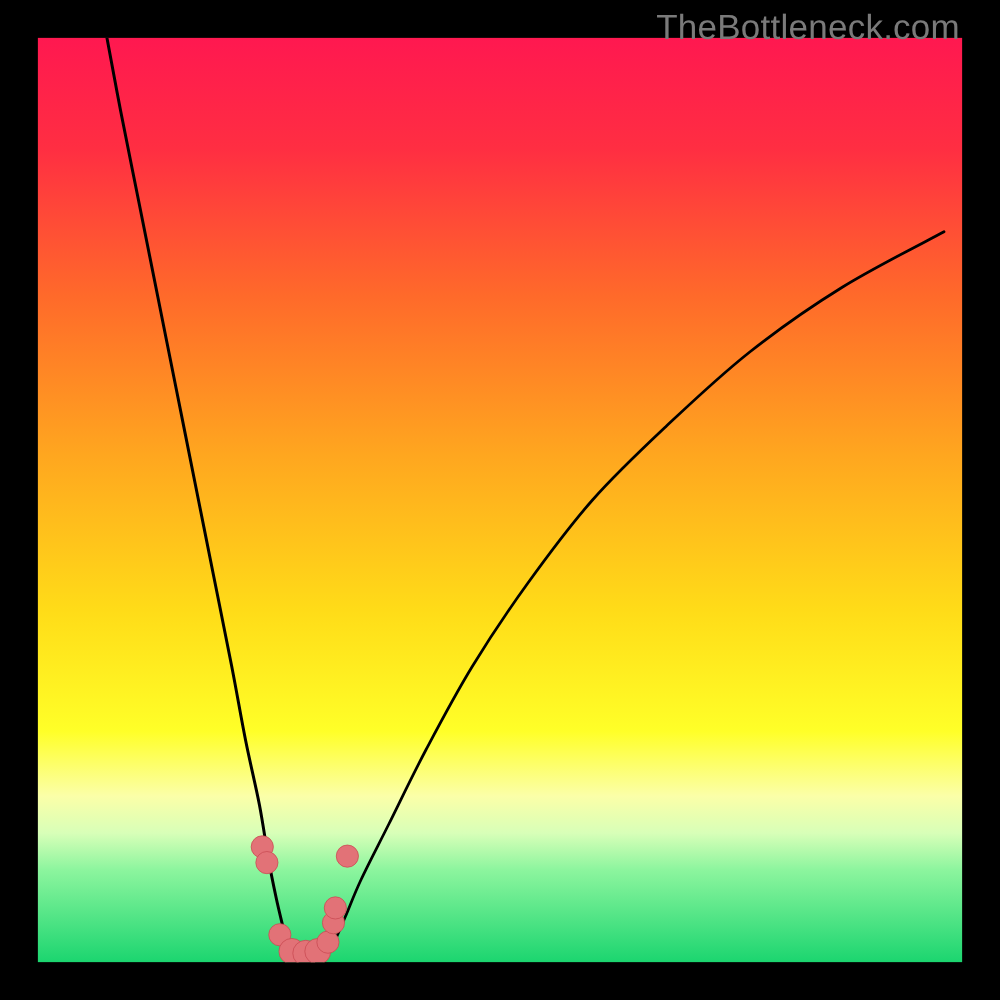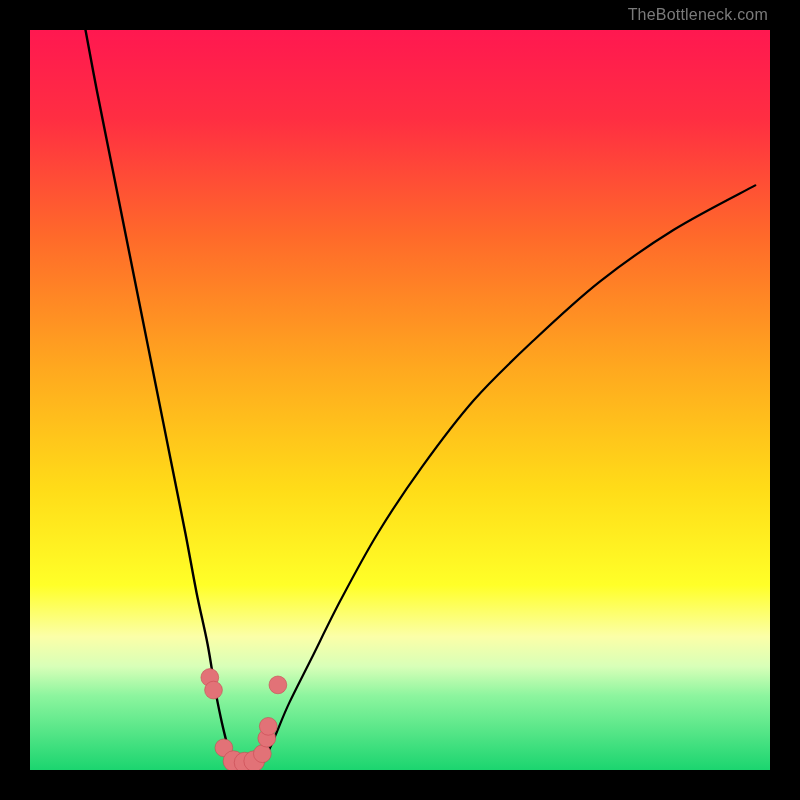--- a/index.html
+++ b/index.html
@@ -30,21 +30,21 @@
     left: 0;
     top: 0;
     width: 100%;
     height: 100%;
   }
   .watermark {
     position: absolute;
     top: 6px;
     right: 32px;
     color: #7a7a7a;
-    font-size: 16px;
+    font-size: 28px;
     font-weight: 500;
     letter-spacing: 0.2px;
   }
   svg {
     position: absolute;
     left: 0;
     top: 0;
   }
 </style>
 </head>

